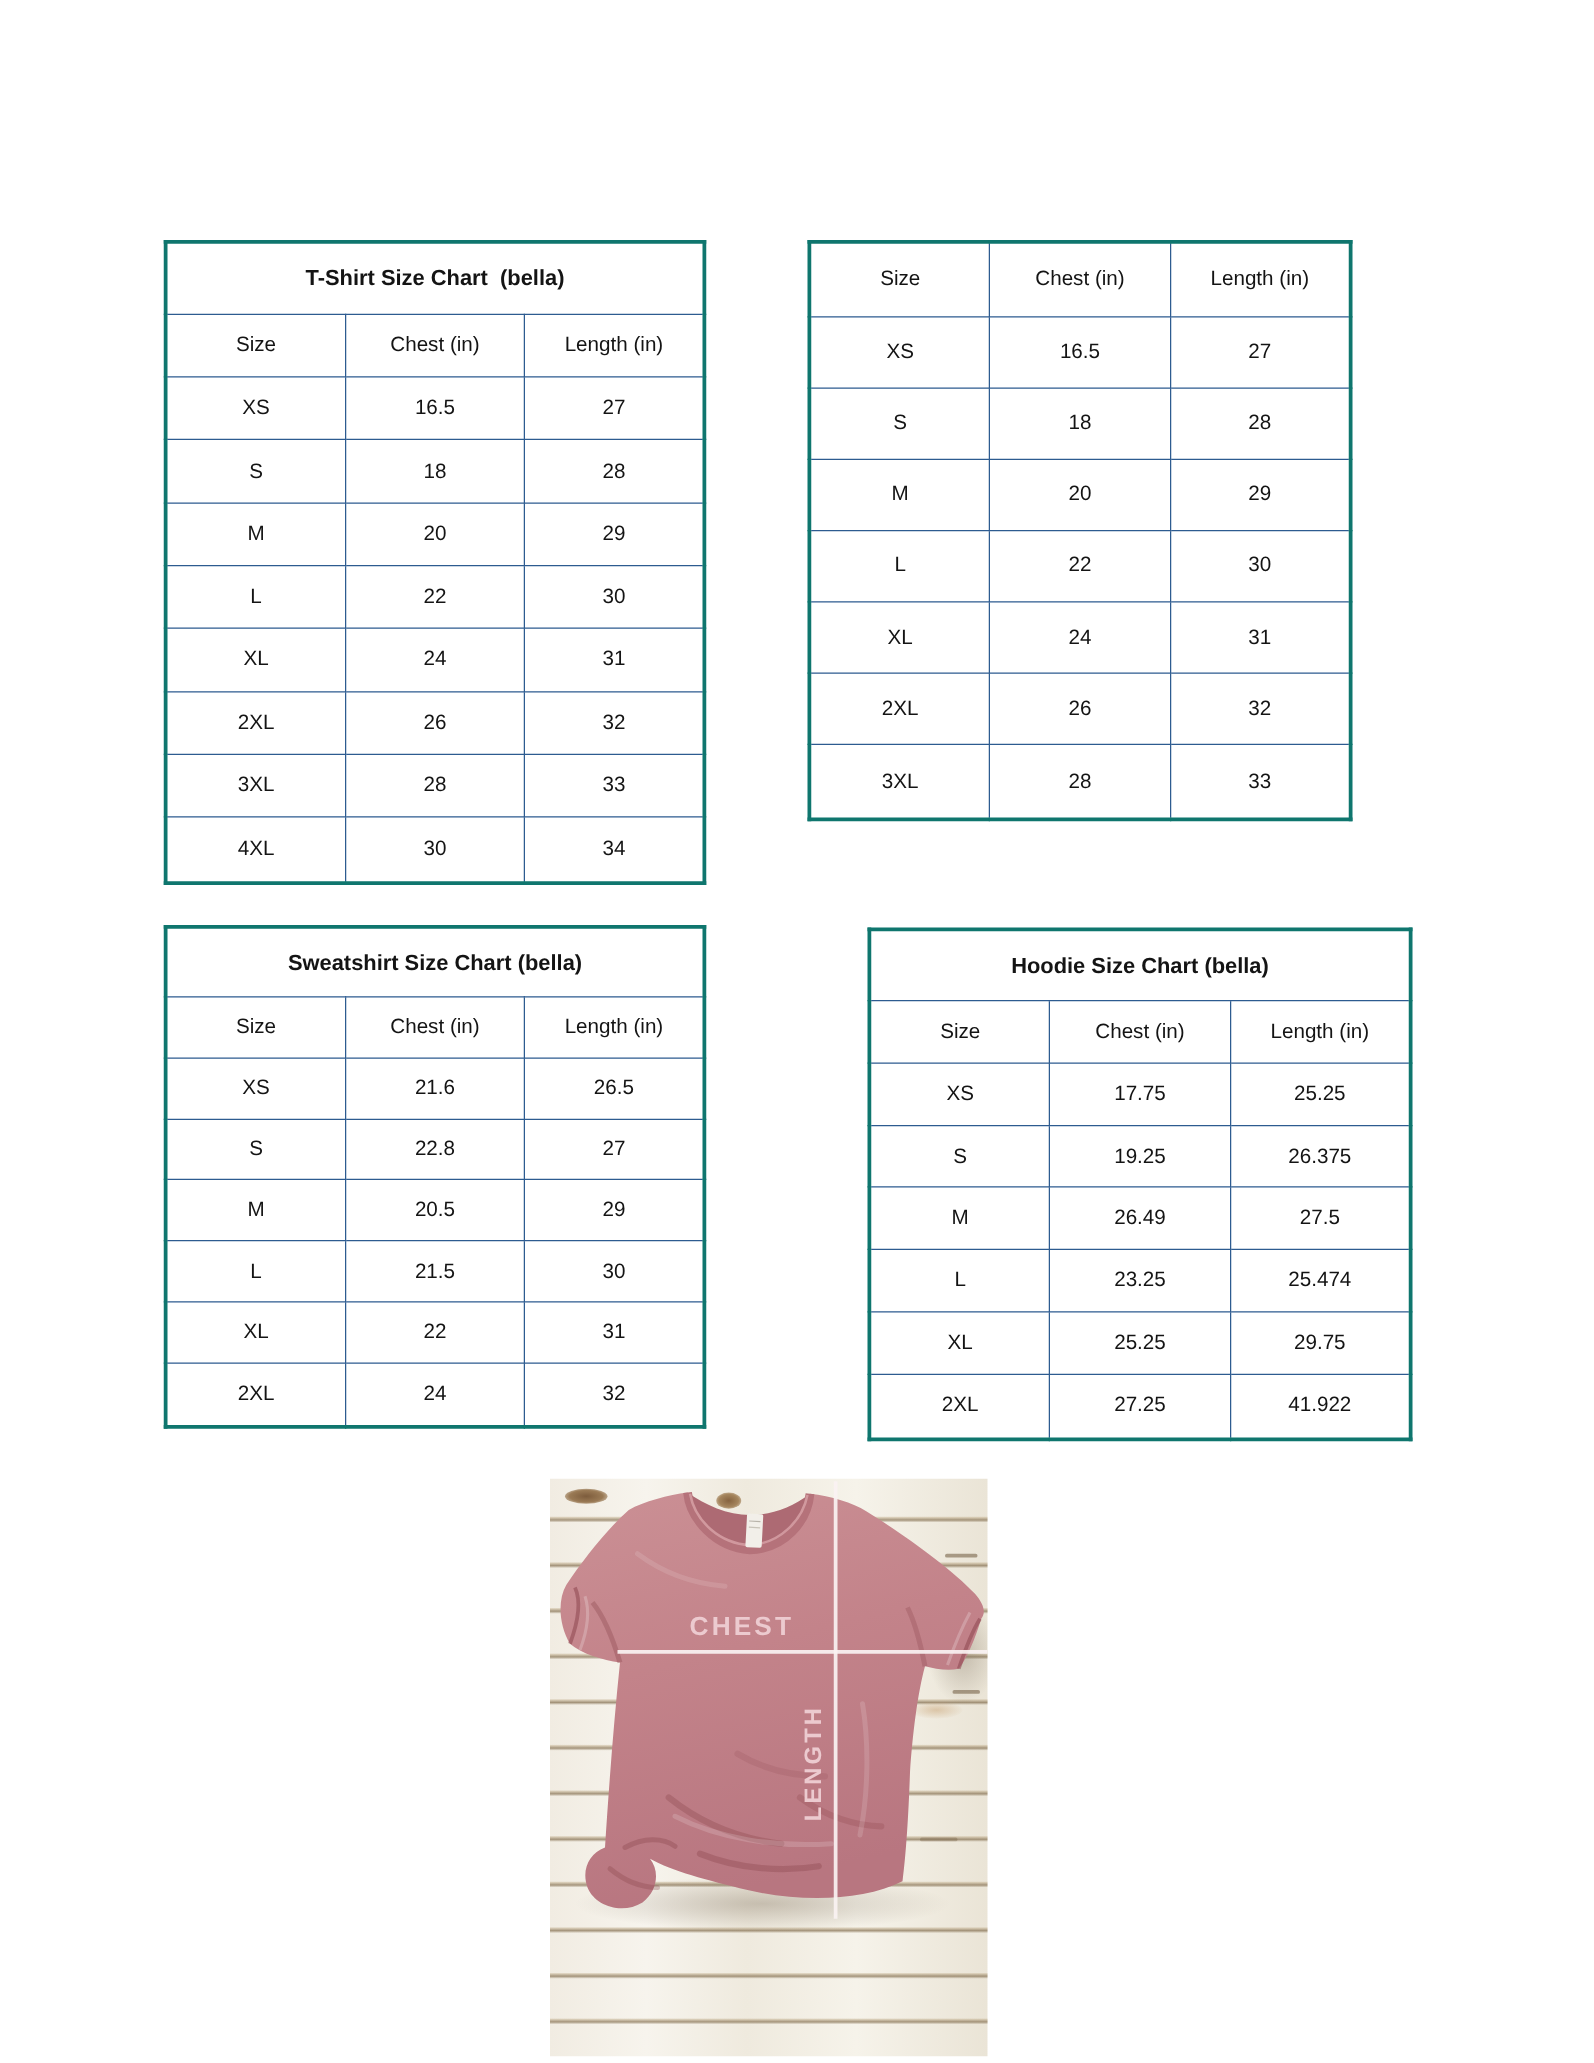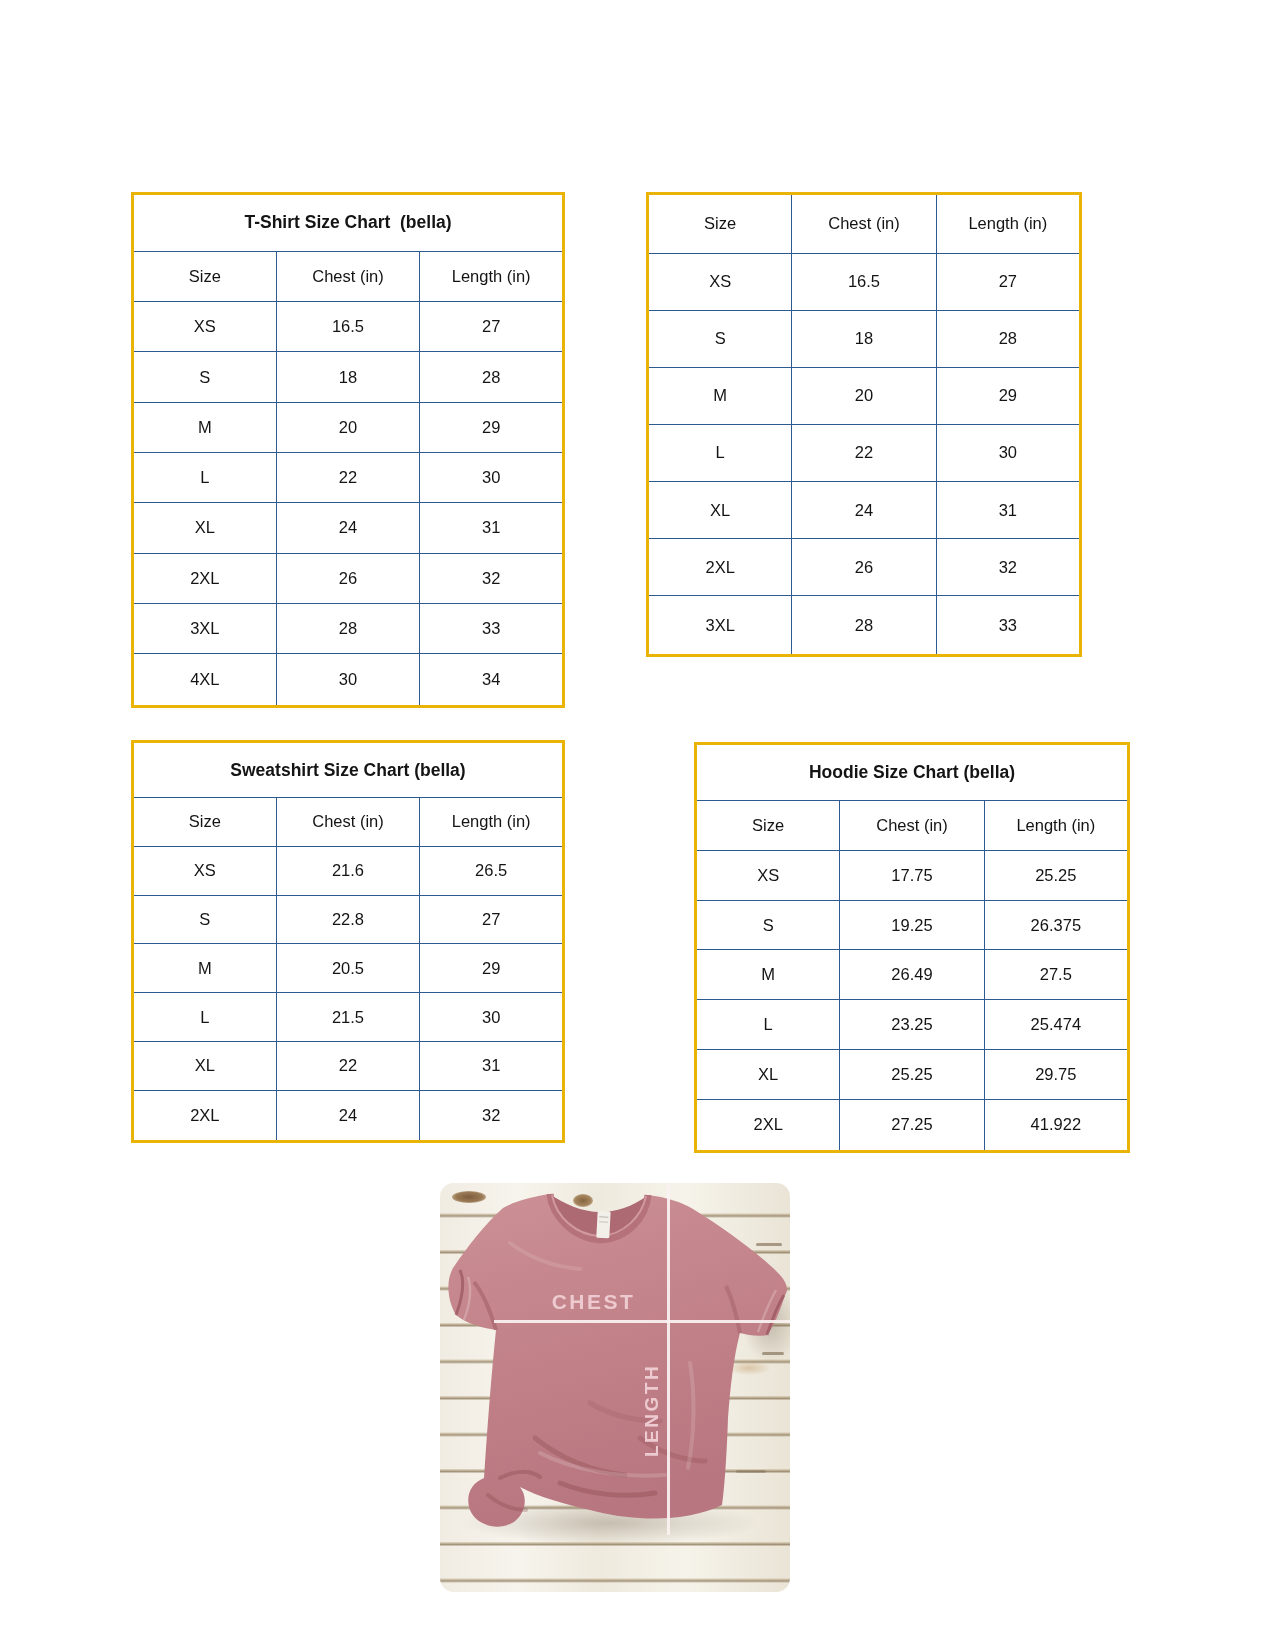--- a/index.html
+++ b/index.html
@@ -2,33 +2,33 @@
 <html><head>
 <meta charset="utf-8">
 <style>
   html,body{margin:0;padding:0;background:#ffffff;}
   #page{position:relative;width:1275px;height:1650px;background:#ffffff;overflow:hidden;
         font-family:"Liberation Sans","DejaVu Sans",sans-serif;color:#141414;}
 
   
   .size-table{position:absolute;}
   .size-table table{width:100%;height:100%;border-collapse:collapse;table-layout:fixed;
-        border:3px solid #eab308;padding-left:33px;}
+        border:3px solid #0f766e;padding-left:33px;}
   .size-table td{border:1.5px solid #2d5b90;text-align:center;vertical-align:middle;
         font-size:16.5px;color:#141414;padding:0;}
   .size-table td.title-cell{font-weight:bold;font-size:17.5px;white-space:pre;border-bottom:1.5px solid #2d5b90;}
 
   
-  #photo{position:absolute;left:440px;top:1183px;width:350px;height:409px;overflow:hidden;
+  #photo{position:absolute;left:440px;top:1183px;width:350px;height:462px;overflow:hidden;
      background:
        repeating-linear-gradient(180deg,
          rgba(0,0,0,0) 0px,   rgba(0,0,0,0) 30px,
          rgba(196,178,146,.55) 31px, rgba(138,118,88,.75) 33px,
          rgba(0,0,0,0) 35px,  rgba(0,0,0,0) 36.5px),
-       linear-gradient(90deg,#f1ece2 0%,#f7f4ed 22%,#efeade 45%,#f6f3ea 70%,#eae4d6 100%); border-radius: 14px;}
+       linear-gradient(90deg,#f1ece2 0%,#f7f4ed 22%,#efeade 45%,#f6f3ea 70%,#eae4d6 100%);}
   .knot{position:absolute;border-radius:50%;}
   .plankmark{position:absolute;background:rgba(110,88,60,.55);border-radius:2px;}
   #shirt-svg{position:absolute;left:0;top:0;}
   .measure-line{position:absolute;background:rgba(250,242,242,.92);}
   #chest-line{left:54px;top:137px;width:296px;height:2.5px;}
   #length-line{left:227px;top:2px;width:2.5px;height:350px;}
   .measure-label{position:absolute;color:#eccacf;font-weight:600;letter-spacing:2.5px;
       font-size:21px;line-height:22px;text-align:center;}
   #chest-label{left:106px;top:108px;width:95px;}
   #length-label{left:166px;top:217px;width:92px;font-size:19px;transform:rotate(-90deg);}

